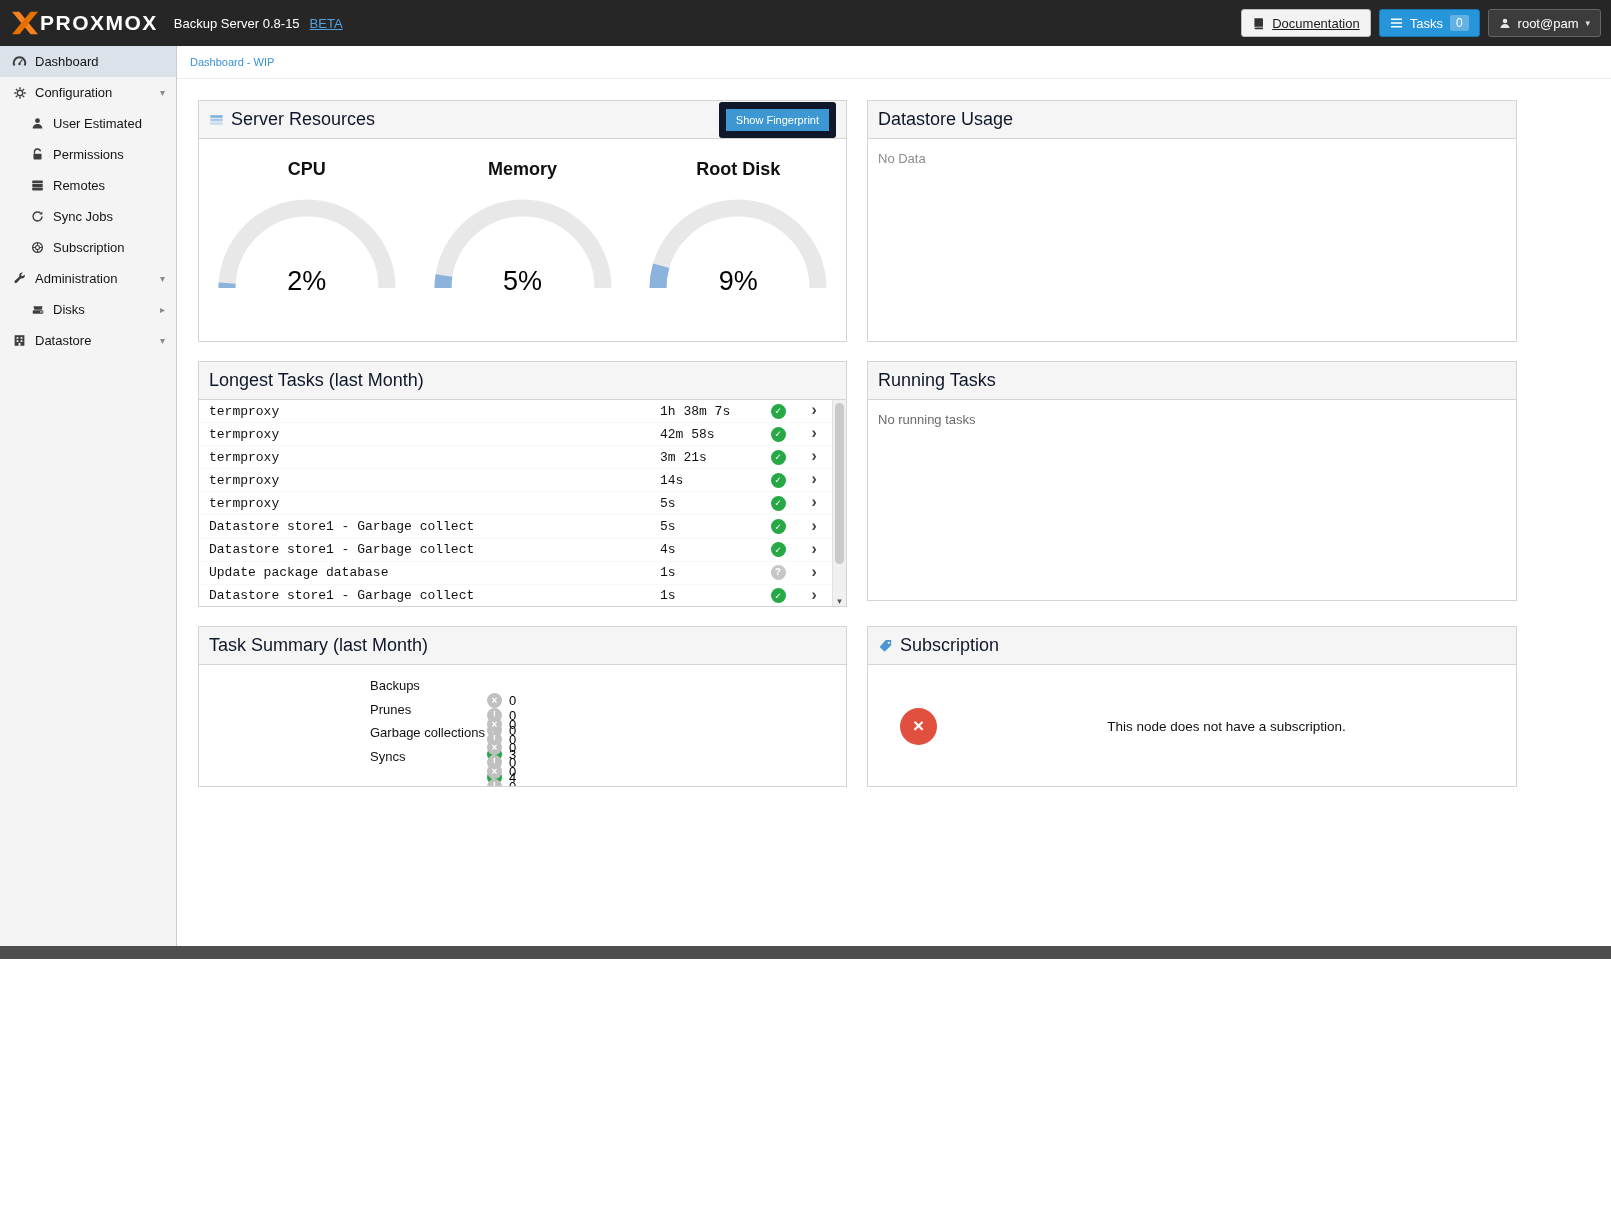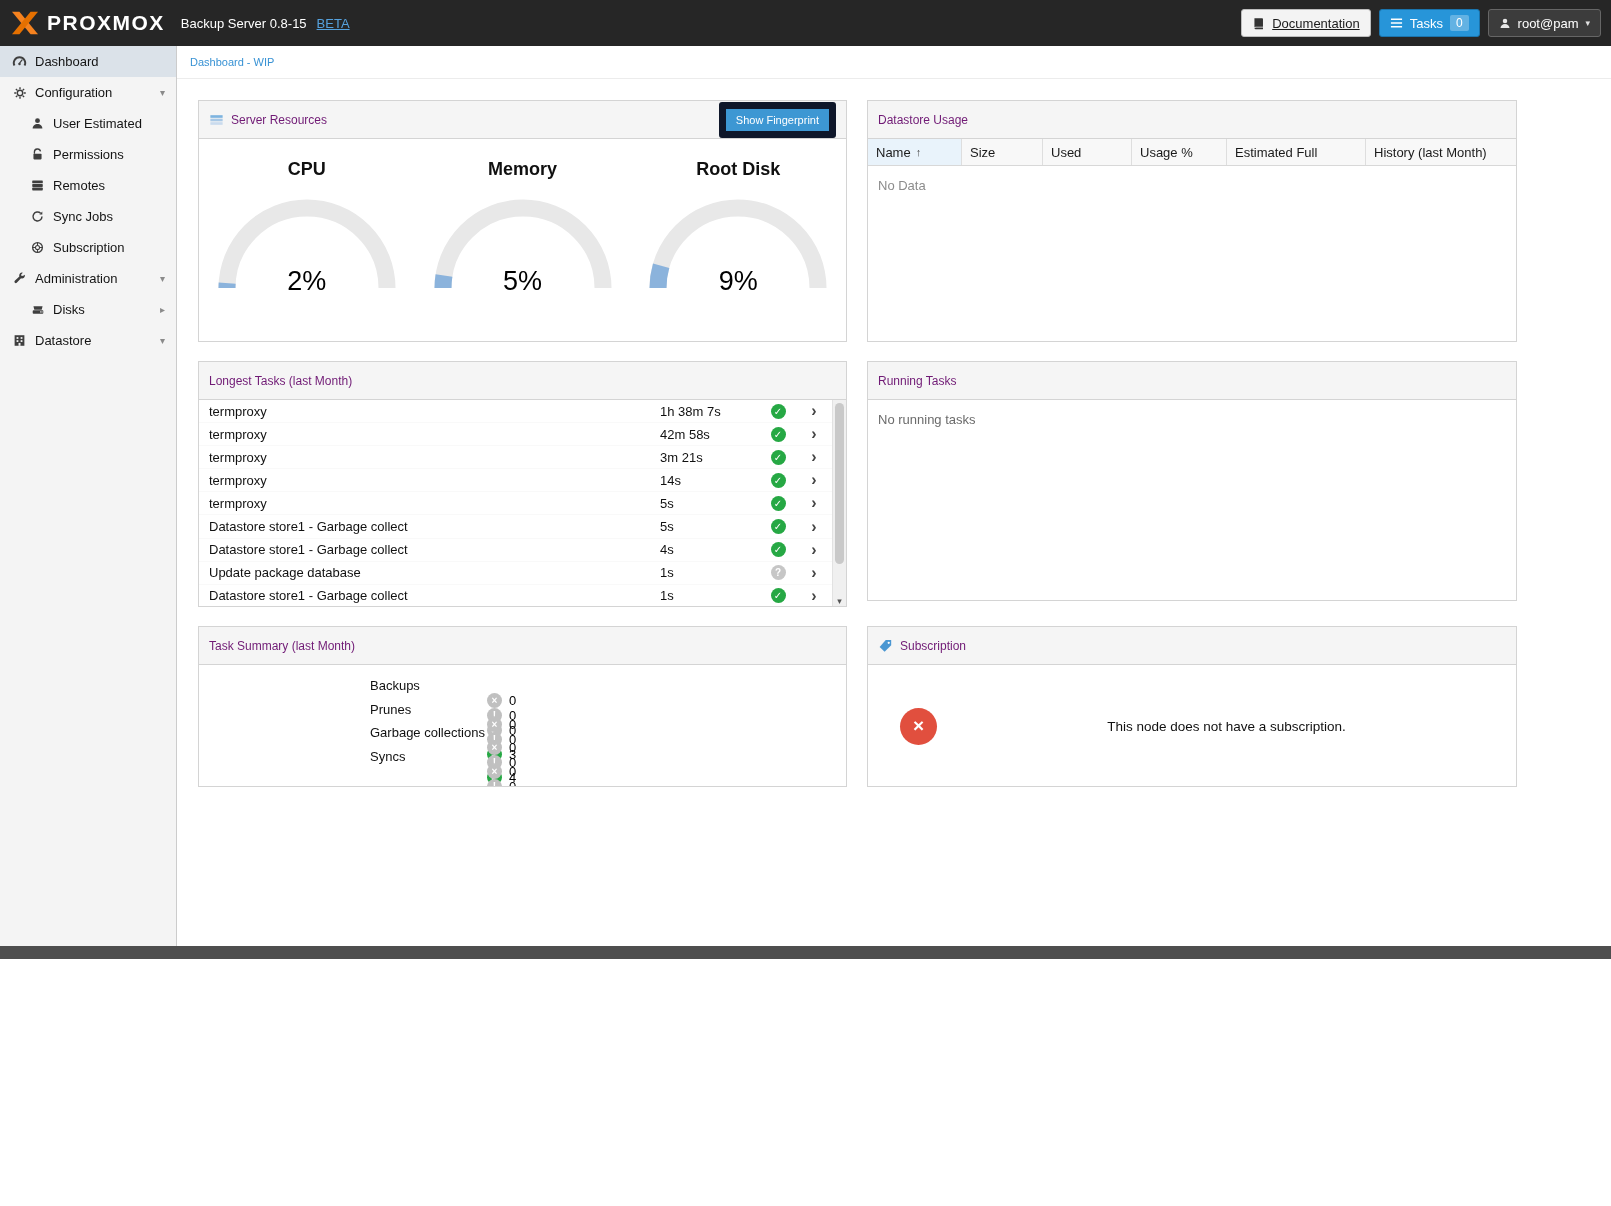--- a/index.html
+++ b/index.html
@@ -2,21 +2,21 @@
 <html><head>
 <meta charset="utf-8">
 <style>
   * { margin:0; padding:0; box-sizing:border-box; }
   html,body { width:1611px; height:1206px; }
   body { font-family:"Liberation Sans","DejaVu Sans",sans-serif; font-size:13px; color:#1a1a1a; background:#fff; overflow:hidden; }
   button { font-family:inherit; }
 
   
   .topbar { height:46px; background:#262626; display:flex; align-items:center; padding:0 10px; gap:8px; }
-  .brand { display:flex; align-items:center; gap:7px; margin-right:8px; }
+  .brand { display:flex; align-items:center; gap:0; margin-right:8px; }
   .brand-text { color:#fff; font-size:21px; font-weight:bold; letter-spacing:1.5px; }
   .product { color:#fff; font-size:13px; }
   .beta { color:#55a1dd; text-decoration:underline; font-size:13px; cursor:pointer; margin-left:2px; }
   .topbar-spacer { flex:1; }
   .tb-btn { display:flex; align-items:center; gap:7px; font-size:13px; border-radius:3px; padding:5px 10px; cursor:pointer; height:28px; }
   .btn-doc { background:#f3f3f3; border:1px solid #bdbdbd; color:#1a1a1a;text-decoration:underline; }
   .btn-tasks { background:#2795d9; border:1px solid #1a74ad; color:#fff; }
   .tasks-badge { background:rgba(255,255,255,.28); border-radius:2px; padding:1px 6px; font-size:12px; }
   .btn-user { background:#3c3c3c; border:1px solid #666; color:#fff; }
   .caret-down { font-size:9px; opacity:.85; }
@@ -33,42 +33,42 @@
 
   .content { flex:1; display:flex; flex-direction:column; background:#fff; min-width:0; }
   .content-header { height:33px; display:flex; align-items:center; padding-left:13px; border-bottom:1px solid #ececec; flex:none; }
   .page-title { color:#3892d4; font-size:11px; }
   .content-body { padding:21px 0 0 21px; }
   .grid { display:grid; grid-template-columns:649px 650px; column-gap:20px; row-gap:19px; align-items:start; }
 
   
   .panel { border:1px solid #d4d4d4; background:#fff; overflow:hidden; }
   .panel-header { background:#f5f5f5; border-bottom:1px solid #d4d4d4; padding:0 10px; display:flex; align-items:center; height:38px; gap:7px; }
-  .panel-title { color:#701a75; font-size:12px; }
+  .panel-title { color:#0f172a; font-size:18px; }
   .ph-icon { display:inline-flex; align-items:center; }
 
   
   .btn-fingerprint { margin-left:auto; background:#3d97d3; border:7px solid #0f172a; color:#fff; border-radius:3px; padding:5px 10px; font-size:11px; cursor:pointer; }
   .sr-body { height:203px; display:flex; padding-top:20px; }
   .gauge { flex:1; display:flex; flex-direction:column; align-items:center; }
   .gauge-label { font-size:18px; font-weight:bold; color:#101010; margin-bottom:16px; }
   .gauge-wrap { position:relative; width:180px; height:96px; }
   .gauge-value { position:absolute; left:0; right:0; bottom:-5px; text-align:center; font-size:27px; color:#000; }
 
   
   .du-header-row { display:flex; height:27px; border-bottom:1px solid #d8d8d8; background:#f8f8f8; }
   .du-col { display:flex; align-items:center; gap:5px; padding:0 8px; border-right:1px solid #dedede; font-size:13px; color:#1a1a1a; cursor:pointer; }
   .du-col.last { border-right:none; }
   .du-col.sorted { background:#e9f3fb; }
   .sort-arrow { font-size:11px; color:#444; }
   .du-body { height:176px; padding:12px 10px; color:#8c8c8c; }
 
   
   .lt-body { height:207px; position:relative; overflow:hidden; }
-  .task-row { height:23.1px; display:flex; align-items:center; padding-left:10px; margin-right:14px; border-bottom:1px solid rgba(0,0,0,0.025); }
+  .task-row { height:23.1px; display:flex; align-items:center; padding-left:10px; margin-right:14px; border-bottom:1px solid rgba(0,0,0,0.025);font-family:Liberation Mono, monospace; }
   .task-name { flex:1; color:#111; }
   .task-duration { width:100px; color:#111; }
   .status-cell { width:36px; text-align:center; display:flex; justify-content:center; }
   .row-action { width:36px; text-align:center; color:#444; font-weight:bold; font-size:16px; cursor:pointer; line-height:1; }
   .circle-icon { width:15px; height:15px; border-radius:50%; color:#fff; display:inline-flex; align-items:center; justify-content:center; font-size:10px; font-weight:bold; flex:none; }
   .circle-icon.ok { background:#26a844; }
   .circle-icon.unknown { background:#c6c6c6; }
   .circle-icon.muted { background:#c0c0c0; }
   .scrollbar { position:absolute; top:0; right:0; bottom:0; width:14px; background:#f0f0f0; border-left:1px solid #e2e2e2; cursor:pointer; }
   .scroll-thumb { position:absolute; top:3px; left:2px; width:9px; height:78%; background:#c9c9c9; border-radius:5px; cursor:pointer; }
@@ -289,41 +289,20 @@
                     <path d="M10 92 A80 80 0 0 1 170 92" fill="none" stroke="#8bb3dc" stroke-width="17" stroke-dasharray="22.6 271.3"></path>
                   </svg><div class="gauge-value">9%</div></div>
               </div>
             </div>
         </section>
 
         <section class="panel" style="height:242px">
           <div class="panel-header">
             <span class="panel-title">Datastore Usage</span>
           </div>
-          <div class="du-header-row" id="du-columns">
-              <div class="du-col sorted" style="width: 94px;">
-                <span>Name</span>
-                <span class="sort-arrow">↑</span>
-              </div>
-              <div class="du-col" style="width: 81px;">
-                <span>Size</span>
-              </div>
-              <div class="du-col" style="width: 89px;">
-                <span>Used</span>
-              </div>
-              <div class="du-col" style="width: 95px;">
-                <span>Usage %</span>
-              </div>
-              <div class="du-col" style="width: 139px;">
-                <span>Estimated Full</span>
-              </div>
-              <div class="du-col last" style="flex: 1 1 0%;">
-                <span>History (last Month)</span>
-              </div>
-            </div>
           <div class="du-body">No Data</div>
         </section>
 
         <section class="panel" style="height:246px">
           <div class="panel-header">
             <span class="panel-title">Longest Tasks (last Month)</span>
           </div>
           <div class="lt-body">
             <div id="lt-rows">
                 <div class="task-row">

